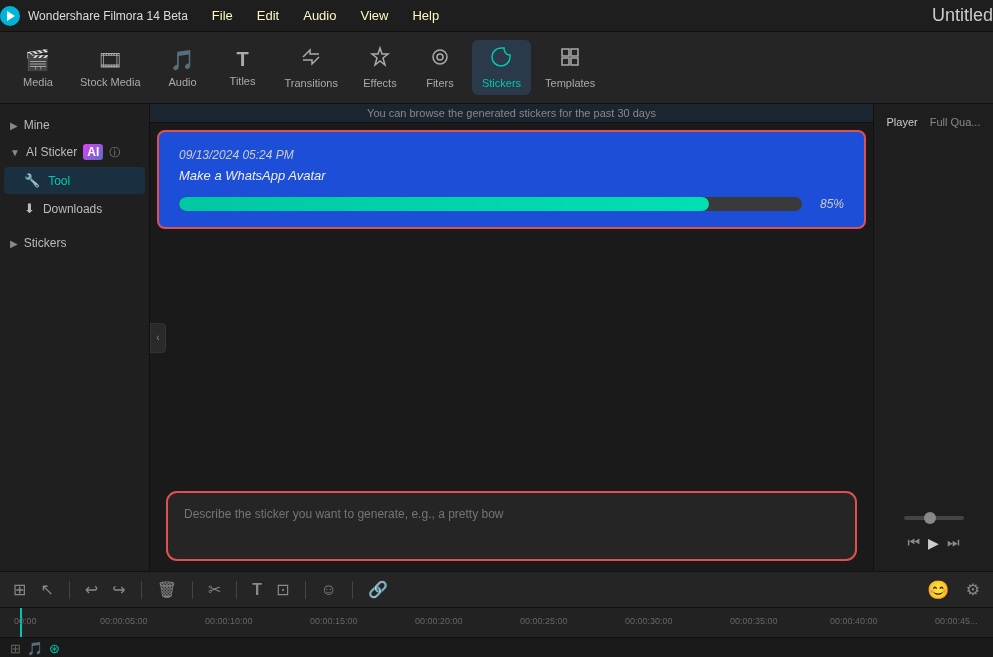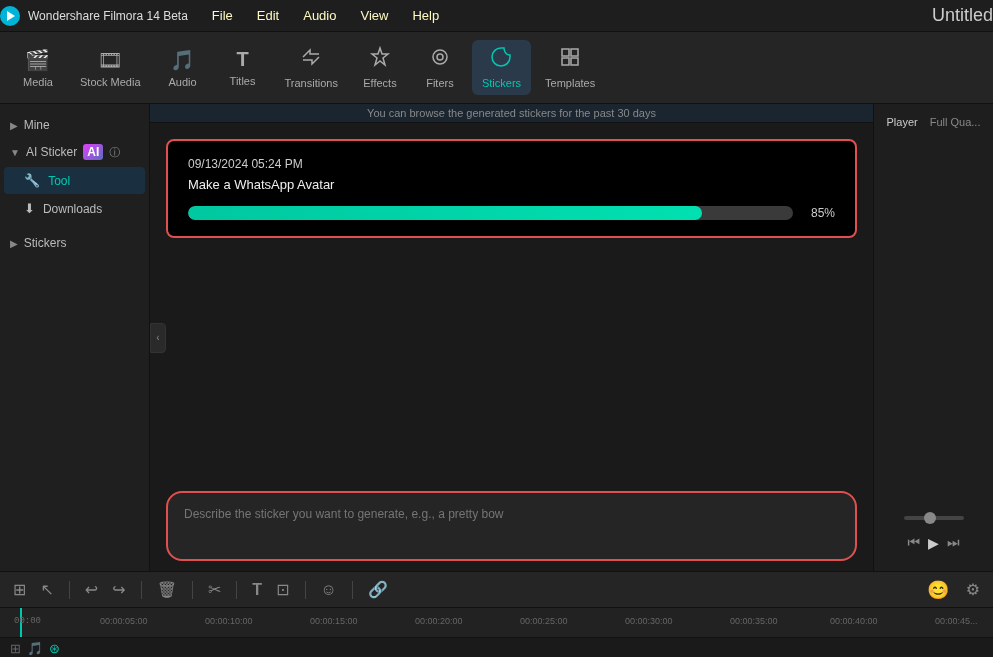--- a/index.html
+++ b/index.html
@@ -146,25 +146,26 @@
       background: #1a2530;
       color: #888;
       font-size: 11px;
       text-align: center;
       padding: 3px;
       border-bottom: 1px solid #111;
     }
 
     
     #progress-card {
-      margin: 16px;
-      background: #000000;
+      margin: 7px;
+      background: #1d4ed8;
       border: 2px solid #e05050;
       border-radius: 8px;
       padding: 16px 20px;
+      font-style: italic;
     }
     #progress-timestamp {
       color: #ccc;
       font-size: 12px;
       margin-bottom: 6px;
     }
     #progress-title {
       color: #eee;
       font-size: 13px;
       margin-bottom: 14px;
@@ -197,21 +198,21 @@
     #input-area {
       position: absolute;
       bottom: 0;
       left: 0;
       right: 0;
       padding: 10px 16px;
       background: #1a1a1a;
     }
     #sticker-input-box {
       border: 2px solid #e05050;
-      border-radius: 16px;
+      border-radius: 11px;
       background: #252525;
       padding: 14px 16px;
       height: 70px;
       display: flex;
       align-items: flex-start;
     }
     #sticker-input {
       background: transparent;
       border: none;
       outline: none;
@@ -528,21 +529,21 @@
       <span class="tl-btn" style="font-size:18px;">😊</span>
       <span class="tl-btn" style="font-size:16px;">⚙</span>
     </div>
   </div>
 
   <div id="timeline-ruler">
     <div style="position:relative; width:100%; height:100%;">
 
       <div style="position:absolute; left:10px; top:0; width:2px; height:100%; background:#00c8b0;"></div>
 
-      <span style="position:absolute; left:4px; top:8px; font-size:9px; color:#666;font-family:Liberation Mono, monospace;">00:00</span>
+      <span style="position:absolute; left:4px; top:8px; font-size:9px; color:#666;">00:00</span>
       <span style="position:absolute; left:90px; top:8px; font-size:9px; color:#666;">00:00:05:00</span>
       <span style="position:absolute; left:195px; top:8px; font-size:9px; color:#666;">00:00:10:00</span>
       <span style="position:absolute; left:300px; top:8px; font-size:9px; color:#666;">00:00:15:00</span>
       <span style="position:absolute; left:405px; top:8px; font-size:9px; color:#666;">00:00:20:00</span>
       <span style="position:absolute; left:510px; top:8px; font-size:9px; color:#666;">00:00:25:00</span>
       <span style="position:absolute; left:615px; top:8px; font-size:9px; color:#666;">00:00:30:00</span>
       <span style="position:absolute; left:720px; top:8px; font-size:9px; color:#666;">00:00:35:00</span>
       <span style="position:absolute; left:820px; top:8px; font-size:9px; color:#666;">00:00:40:00</span>
       <span style="position:absolute; left:925px; top:8px; font-size:9px; color:#666;">00:00:45...</span>
     </div>

